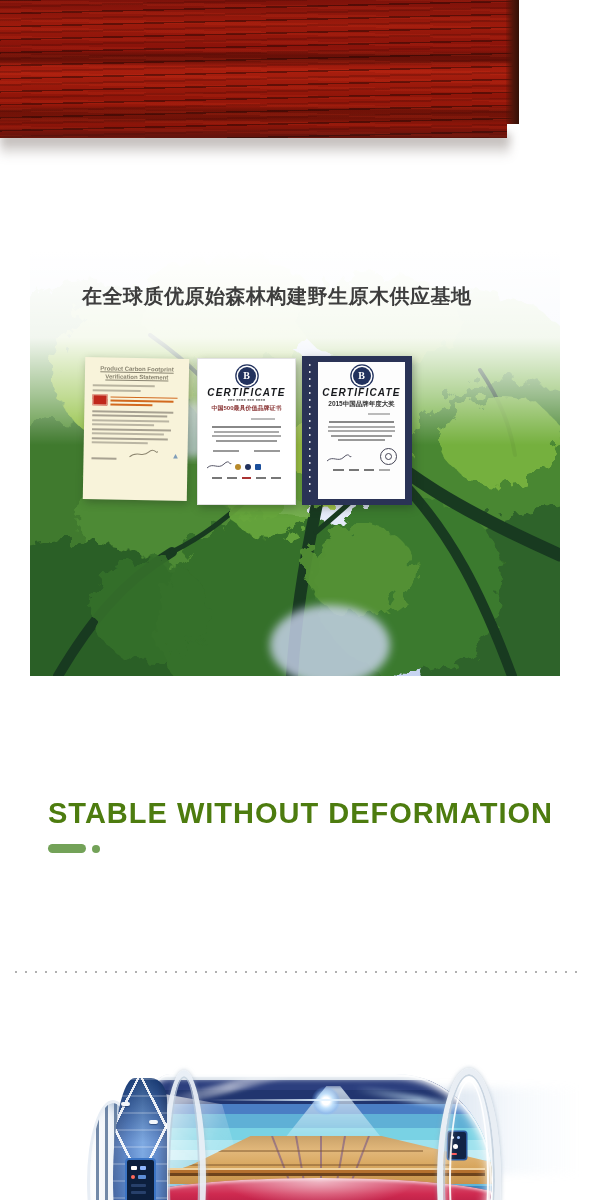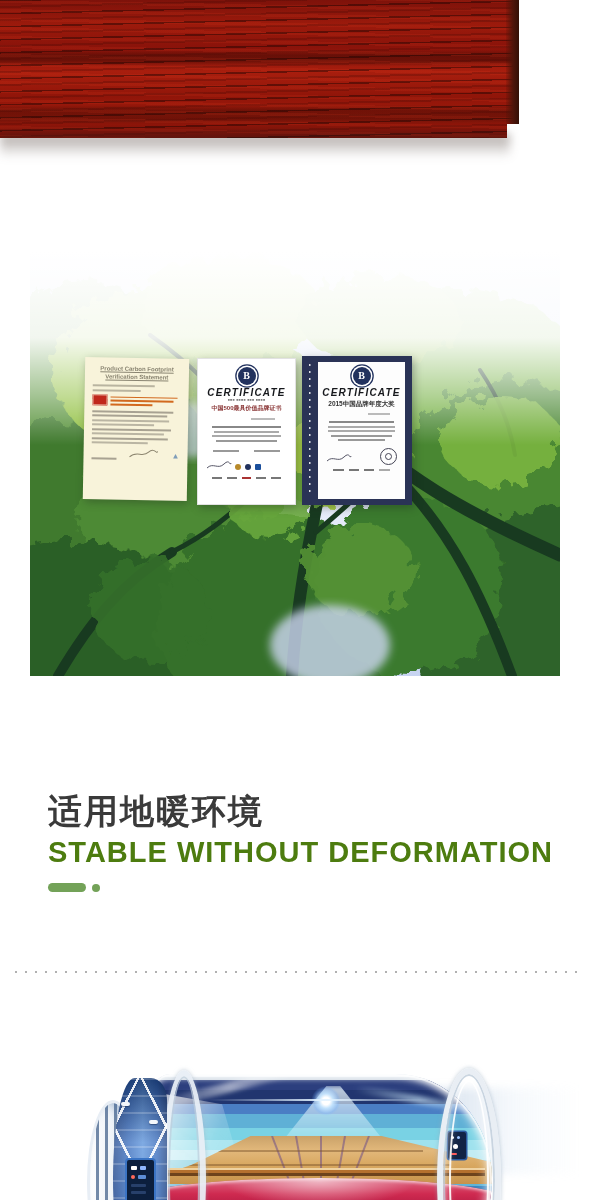--- a/index.html
+++ b/index.html
@@ -216,20 +216,21 @@
         <ellipse cx="120" cy="360" rx="60" ry="50" fill="#356f2a"></ellipse>
         <ellipse cx="470" cy="190" rx="60" ry="45" fill="#7ab53f"></ellipse>
         <ellipse cx="240" cy="250" rx="45" ry="38" fill="#69a83c"></ellipse>
       </g>
       <ellipse cx="300" cy="395" rx="60" ry="40" fill="#cdd7f2" opacity="0.8" filter="url(#soft)"></ellipse>
       <ellipse cx="160" cy="180" rx="35" ry="28" fill="#dde4f8" opacity="0.7" filter="url(#soft)"></ellipse>
       <rect width="530" height="195" fill="url(#fadeTop)"></rect>
     </svg>
 
     <div class="caption">
+      <div>在全球质优原始森林构建野生原木供应基地</div>
     </div>
 
     <div class="cert cert-cream">
       <div class="ct-title">
         <span>Product Carbon Footprint</span><br>
         <span>Verification Statement</span>
       </div>
       <div class="ln l" style="width:70%;background:#b9b4a0;"></div>
       <div class="ln l" style="width:55%;background:#b9b4a0;"></div>
       <div class="stamp-row">
@@ -312,21 +313,20 @@
           <div class="ln" style="width:13%;background:#777;margin:0;"></div>
           <div class="ln" style="width:13%;background:#777;margin:0;"></div>
           <div class="ln" style="width:13%;background:#777;margin:0;"></div>
           <div class="ln" style="width:13%;background:#aaa;margin:0;"></div>
         </div>
       </div>
     </div>
   </div>
 
   <div class="stability">
-    <div class="st-cn">适用地暖环境</div>
     <div class="st-en">STABLE WITHOUT DEFORMATION</div>
     <div class="st-accent">
       <div class="st-dash"></div>
       <div class="st-dot"></div>
     </div>
   </div>
 
   <div class="dotted-sep"></div>
 
   <div class="machine">

